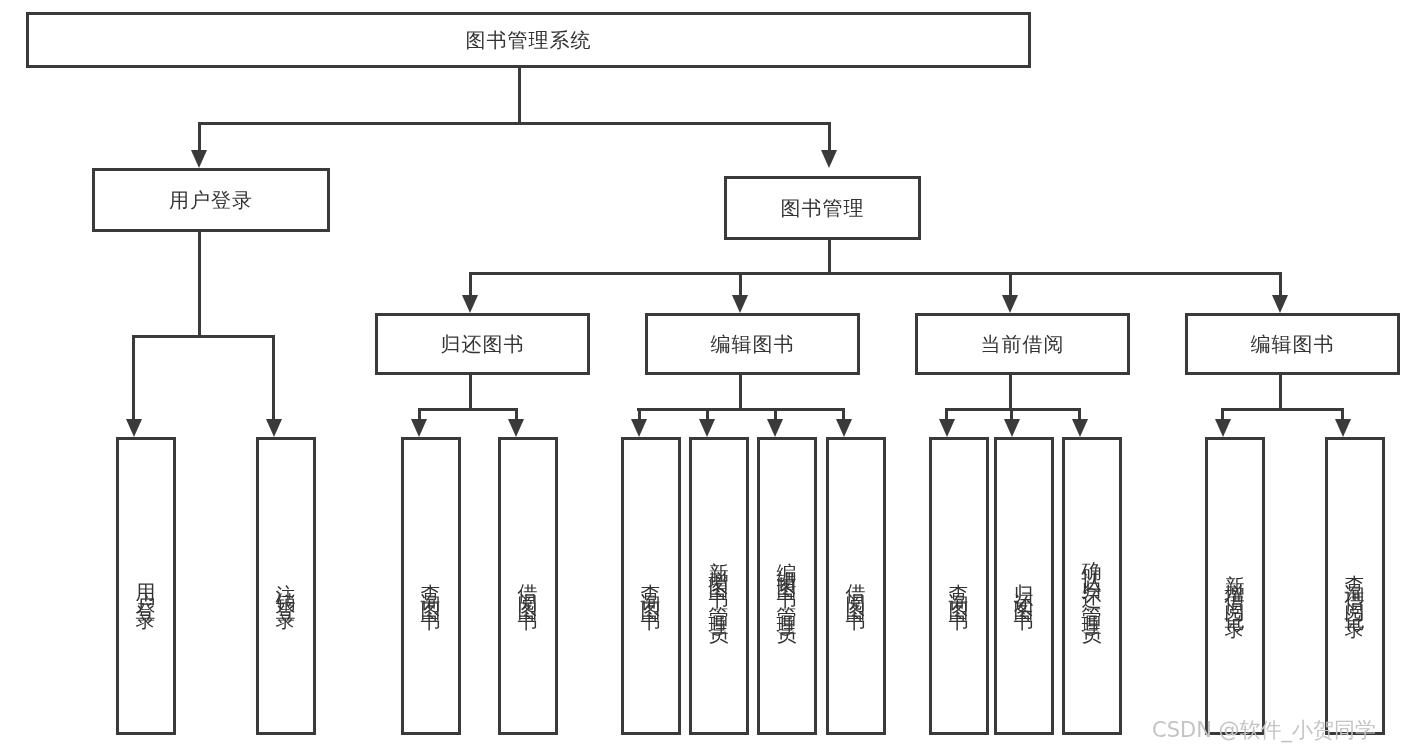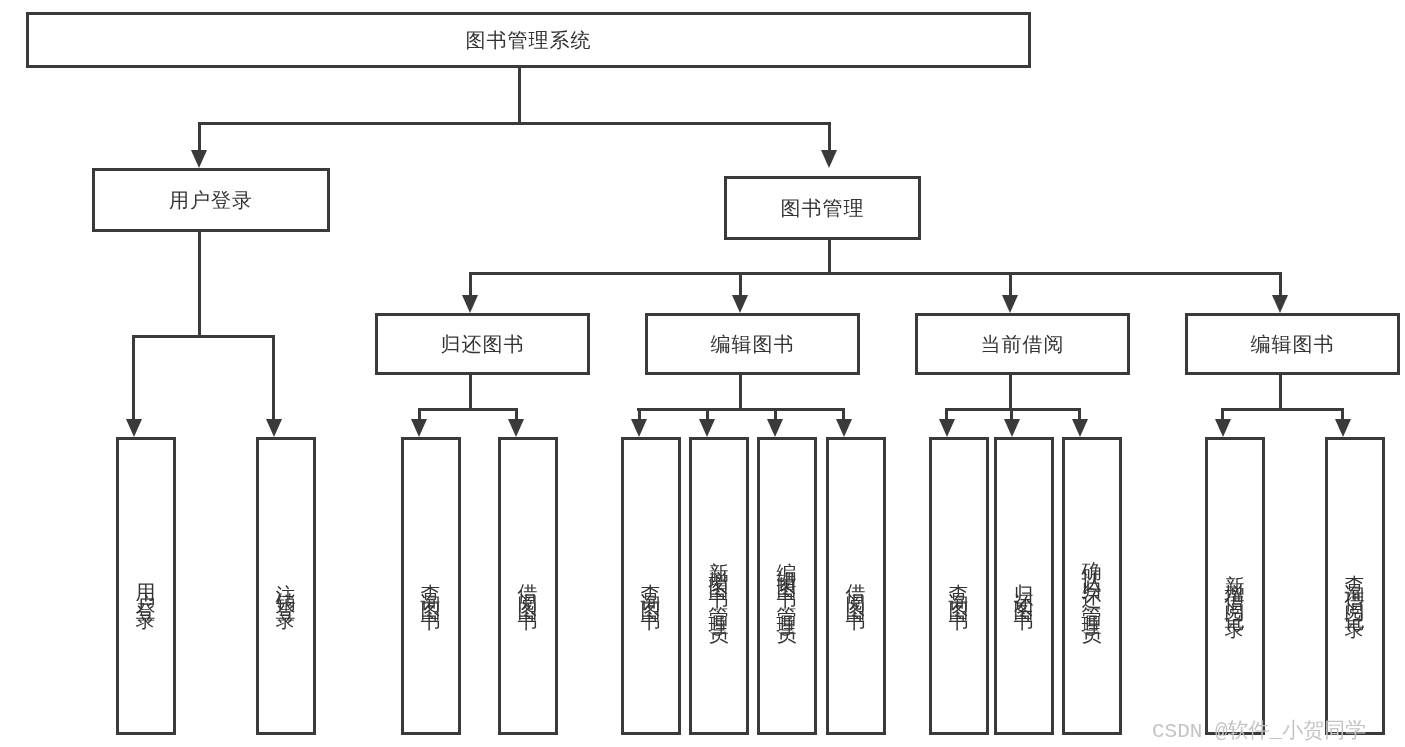--- a/index.html
+++ b/index.html
@@ -39,21 +39,21 @@
   .hline{position:absolute;height:3px;background:var(--line);z-index:1;}
   .ahead{
     position:absolute;width:0;height:0;z-index:1;
     border-left:8px solid transparent;
     border-right:8px solid transparent;
     border-top:18px solid var(--line);
   }
   .watermark{
     position:absolute;left:1152px;top:716px;
     font-size:21px;color:var(--wm);
-    z-index:10;white-space:nowrap;font-family:Liberation Mono, monospace;
+    z-index:10;white-space:nowrap;
   }
 </style>
 </head>
 <body>
 
 <div class="canvas">
 
   <div class="box" style="left:14px;top:12px;width:1005px;height:56px;">图书管理系统</div>
 
   <div class="vline" style="left:518px;top:68px;height:54px;"></div>

